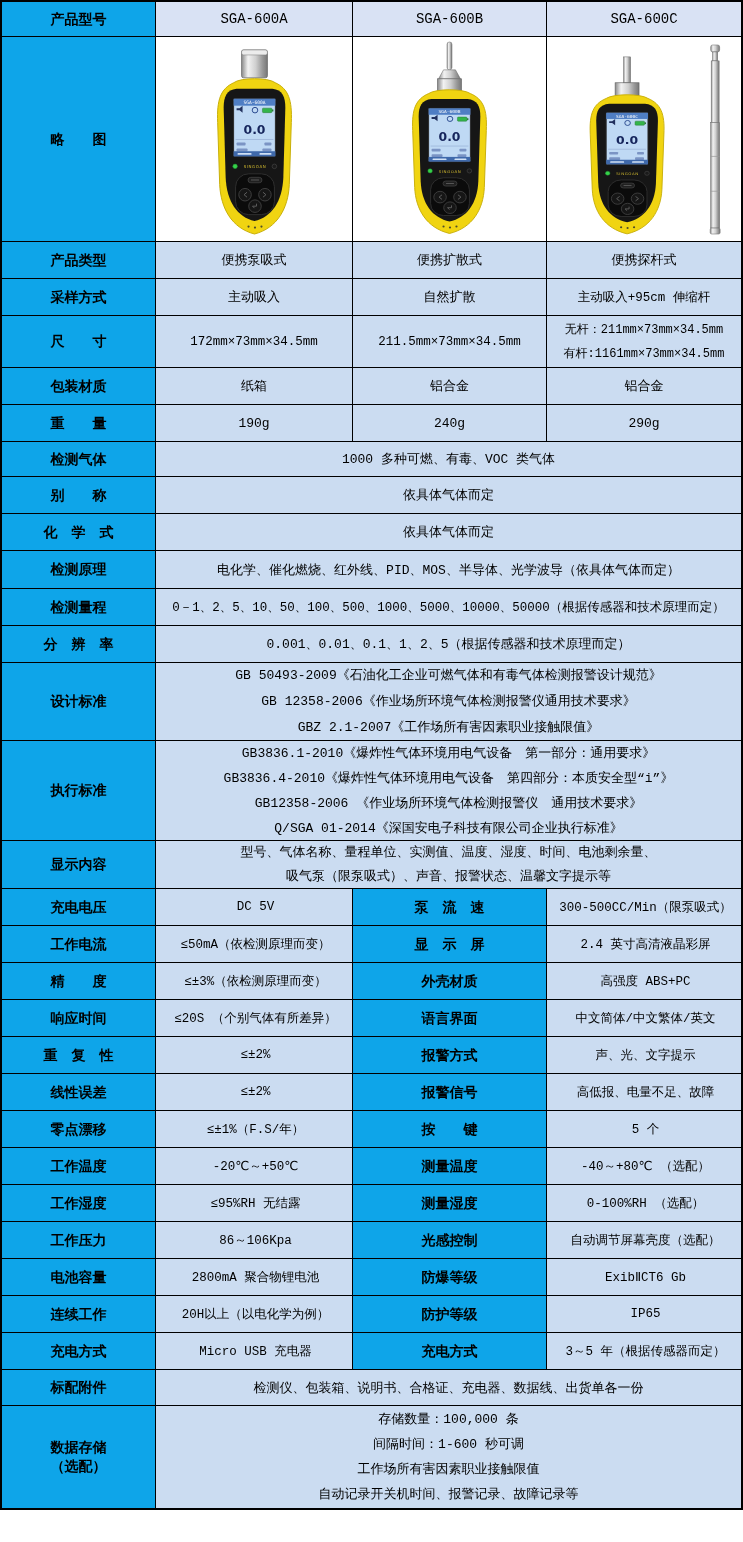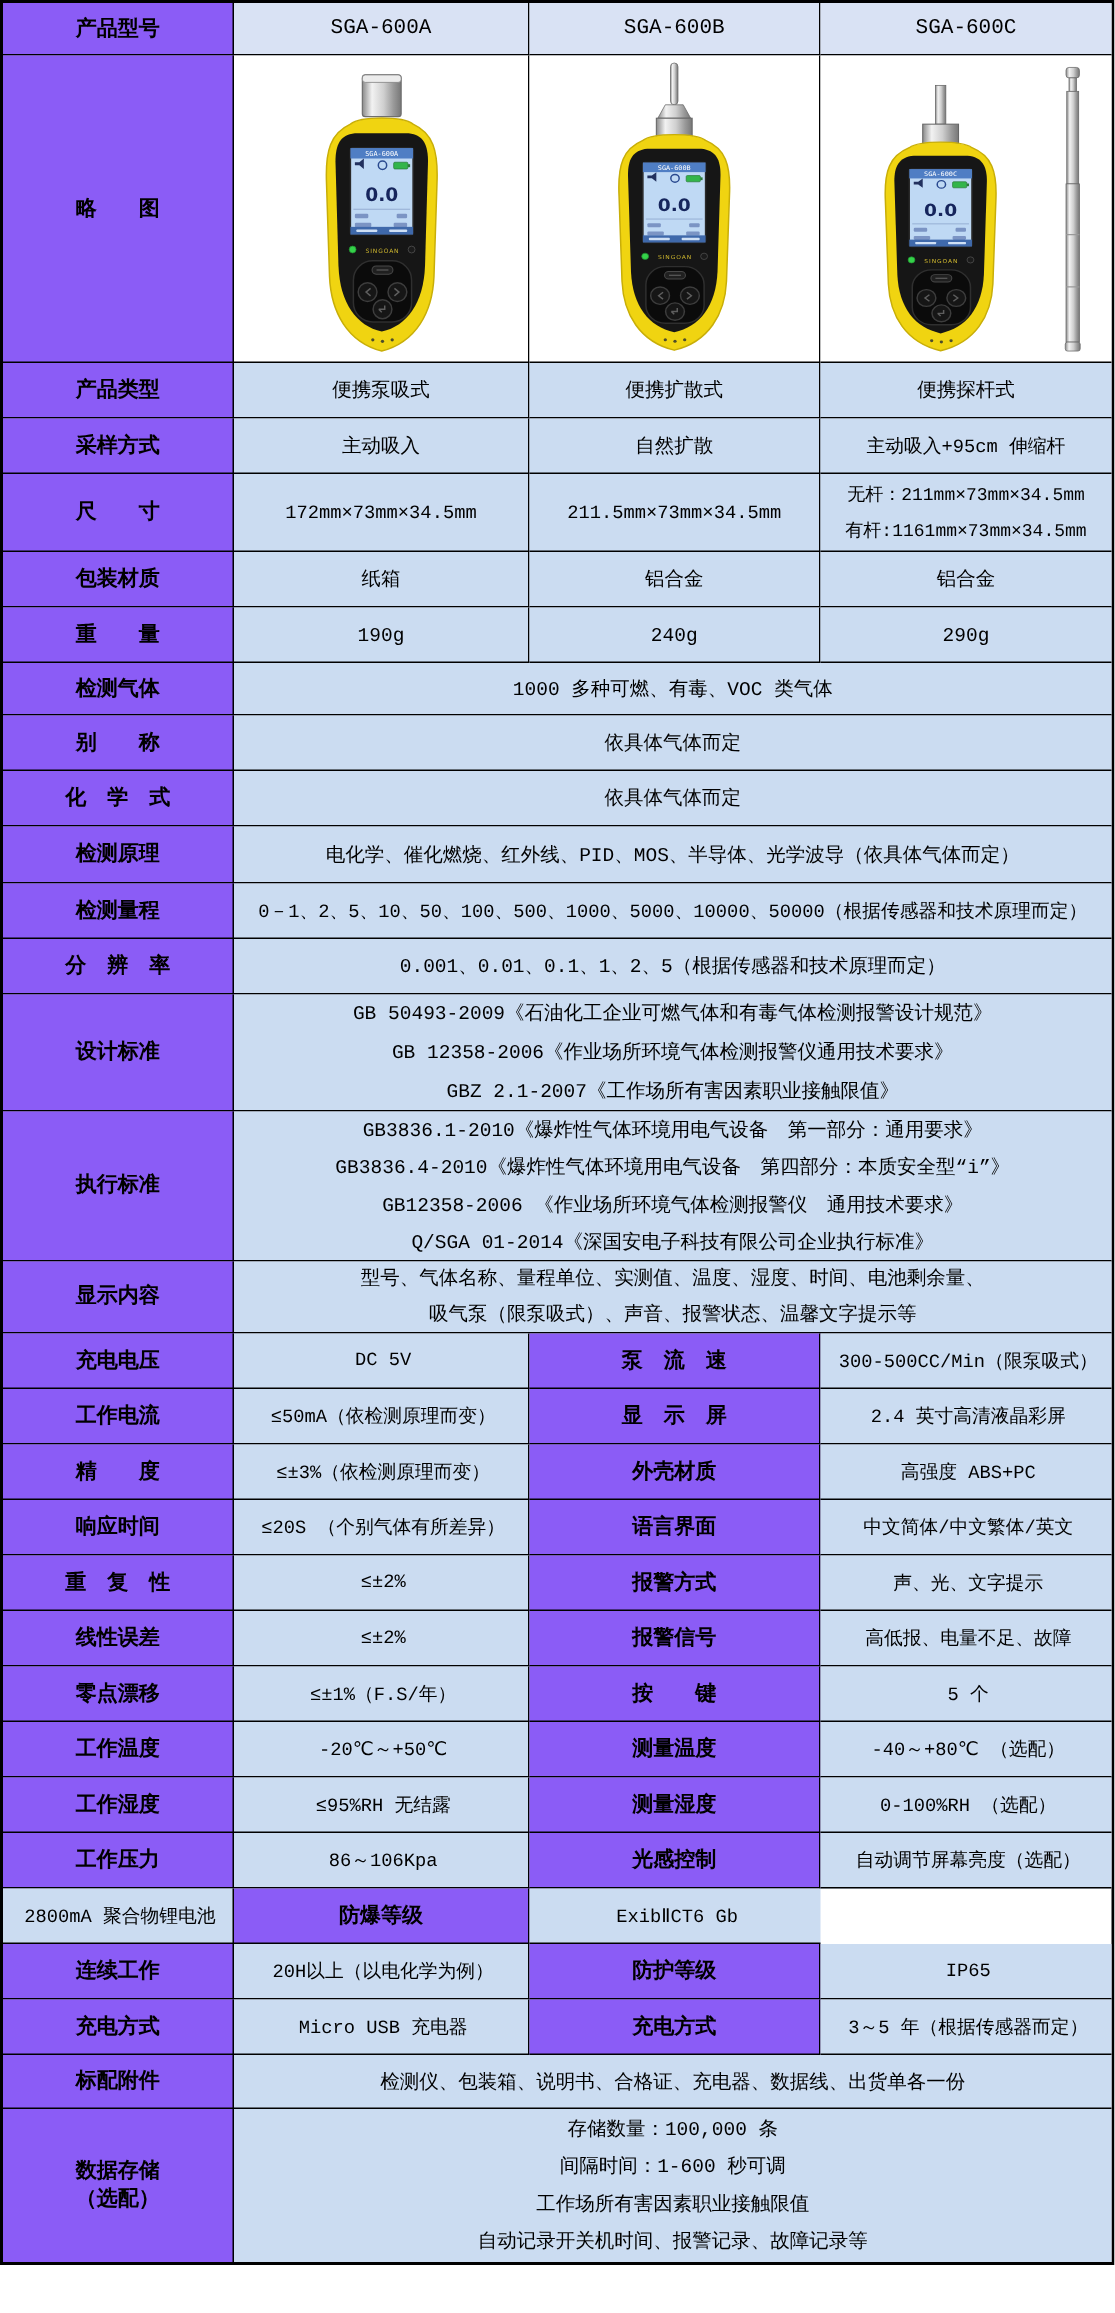--- a/index.html
+++ b/index.html
@@ -3,21 +3,21 @@
 <meta charset="utf-8">
 <style>
   html,body{margin:0;padding:0;background:#fff;}
   .page{width:743px;}
   .tbl{width:743px;box-sizing:border-box;border:2px solid #000;font-family:"DejaVu Sans",sans-serif;color:#000;}
   .row{display:grid;grid-template-columns:154px 197px 194px 194px;box-sizing:border-box;}
   .row>div{box-sizing:border-box;border-right:1px solid #000;border-bottom:1px solid #000;
            display:flex;align-items:center;justify-content:center;overflow:hidden;}
   .row>div:last-child{border-right:none;}
   .rlast>div{border-bottom:none;}
-  .lbl{background:#8b5cf6;font-weight:bold;font-size:14px;text-align:left;flex-direction:column;line-height:19px;}
+  .lbl{background:#0ea5e9;font-weight:bold;font-size:14px;text-align:left;flex-direction:column;line-height:19px;}
   .val{background:#CBDCF1;font-size:13px;font-family:"Liberation Mono","DejaVu Sans",sans-serif;}
   .hdr{background:#D9E2F4;font-size:14px;font-family:"Liberation Mono","DejaVu Sans",sans-serif;}
   .imgc{background:#ffffff;padding:0;}
   .span3{grid-column:2/5;}
   .left{justify-content:flex-start;text-align:left;padding:0 8px;}
   .lines{display:flex;flex-direction:column;justify-content:center;align-items:flex-start;width:100%;padding:0 8px;box-sizing:border-box;}
   .lines>div{white-space:nowrap;}
   .lh24>div{line-height:24px;}
   .lh25>div{line-height:25px;}
   .lh26>div{line-height:26px;}
@@ -357,20 +357,21 @@
     <div class="lbl">测量湿度</div>
     <div class="val left dval">0-100%RH （选配）</div>
   </div>
   <div class="row" style="height:37px">
     <div class="lbl">工作压力</div>
     <div class="val left dval">86～106Kpa</div>
     <div class="lbl">光感控制</div>
     <div class="val left dval">自动调节屏幕亮度（选配）</div>
   </div>
   <div class="row" style="height:37px">
+    <div class="lbl">电池容量</div>
     <div class="val left dval">2800mA 聚合物锂电池</div>
     <div class="lbl">防爆等级</div>
     <div class="val left dval">ExibⅡCT6 Gb</div>
   </div>
   <div class="row" style="height:37px">
     <div class="lbl">连续工作</div>
     <div class="val left dval">20H以上（以电化学为例）</div>
     <div class="lbl">防护等级</div>
     <div class="val left dval">IP65</div>
   </div>

